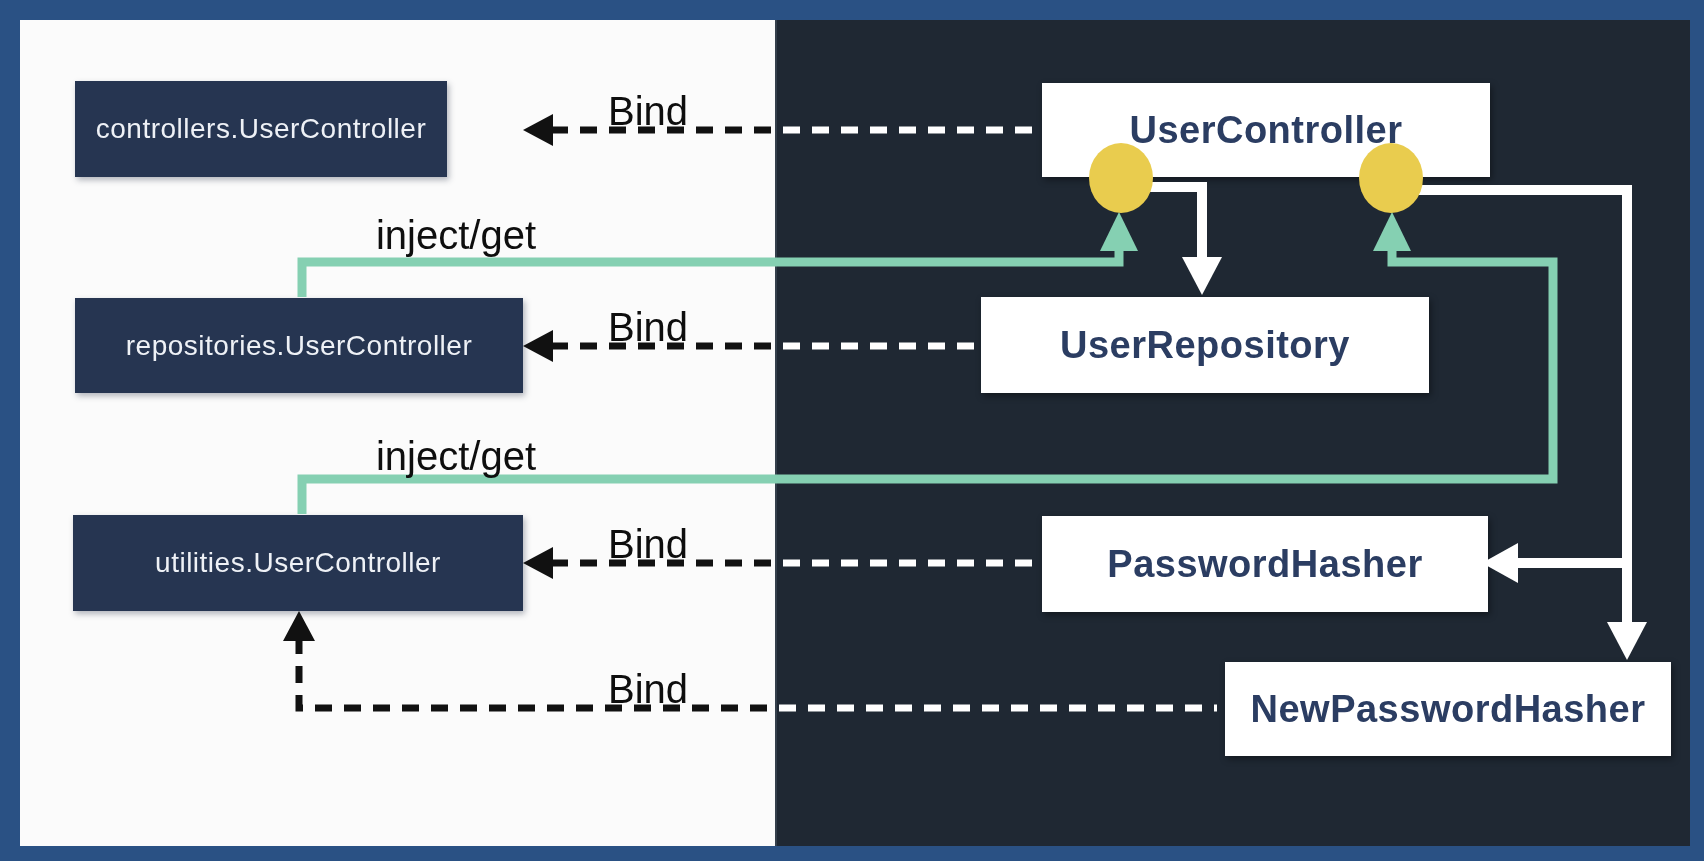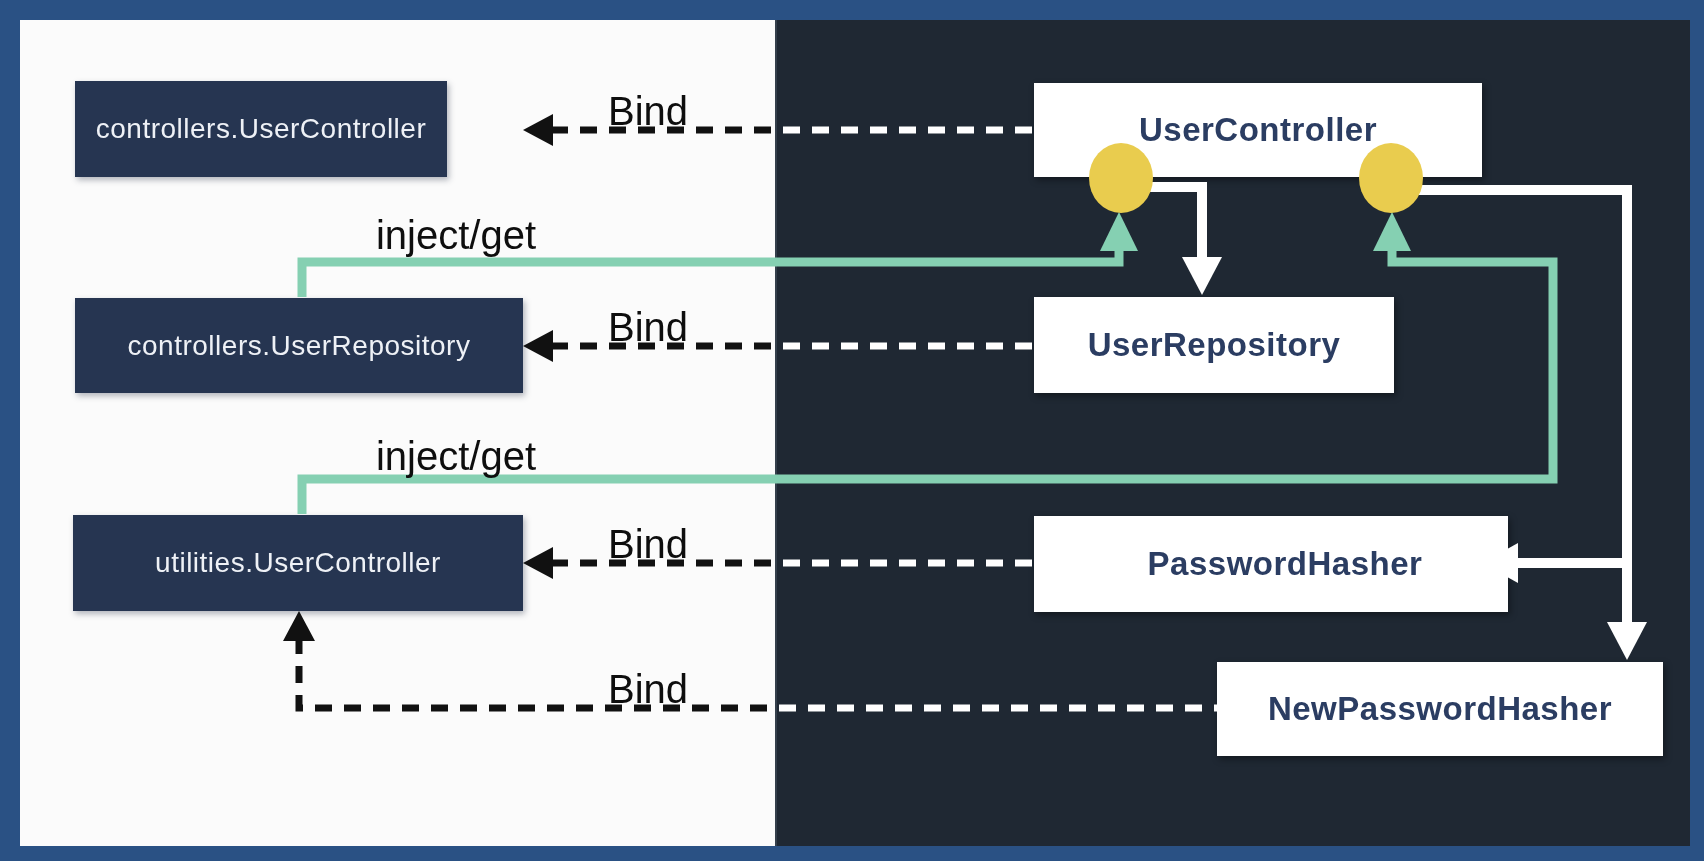--- a/index.html
+++ b/index.html
@@ -27,55 +27,56 @@
     position:absolute;
     background:#263551;color:#eef1f6;
     display:flex;align-items:center;justify-content:center;
     font-size:28px;font-weight:400;letter-spacing:0.5px;
     box-shadow:2px 3px 6px rgba(40,50,70,0.35);
   }
   .class-box{
     position:absolute;
     background:#ffffff;color:#2b3d62;
     display:flex;align-items:center;justify-content:center;
-    font-size:33px;font-weight:700;letter-spacing:0.5px;
+    font-size:38px;font-weight:700;letter-spacing:0.5px;
     box-shadow:2px 3px 7px rgba(0,0,0,0.4);
+    margin-left:8px;
   }
   .edge-label{
     position:absolute;transform:translateX(-50%);
     font-size:40px;line-height:50px;color:#0e0e0e;white-space:nowrap;
   }
   svg.overlay{position:absolute;inset:0;}
 </style>
 </head>
 <body>
 
 <div class="stage">
 
   <div class="panel-light"></div>
   <div class="panel-dark"></div>
   <div class="split-edge"></div>
 
   <div class="key-box" style="left:75px;top:81px;width:372px;height:96px;">
     <span>controllers.UserController</span>
   </div>
   <div class="key-box" style="left:75px;top:298px;width:448px;height:95px;">
-    <span>controllers.UserRepository</span>
+    <span>repositories.UserController</span>
   </div>
   <div class="key-box" style="left:73px;top:515px;width:450px;height:96px;">
     <span>utilities.UserController</span>
   </div>
 
   <div class="class-box" style="left:1034px;top:83px;width:448px;height:94px;">
     <span>UserController</span>
   </div>
-  <div class="class-box" style="left:1034px;top:297px;width:360px;height:96px;justify-content:center;">
+  <div class="class-box" style="left:973px;top:297px;width:448px;height:96px;justify-content:center;">
     <span>UserRepository</span>
   </div>
-  <div class="class-box" style="left:1034px;top:516px;width:446px;height:96px;padding-left:28px;">
+  <div class="class-box" style="left:1034px;top:516px;width:446px;height:96px;">
     <span>PasswordHasher</span>
   </div>
   <div class="class-box" style="left:1217px;top:662px;width:446px;height:94px;">
     <span>NewPasswordHasher</span>
   </div>
 
   <svg class="overlay" width="1704" height="861" viewBox="0 0 1704 861">
     <defs>
       <clipPath id="clip-light">
           <rect x="0" y="0" width="777" height="861"></rect>

